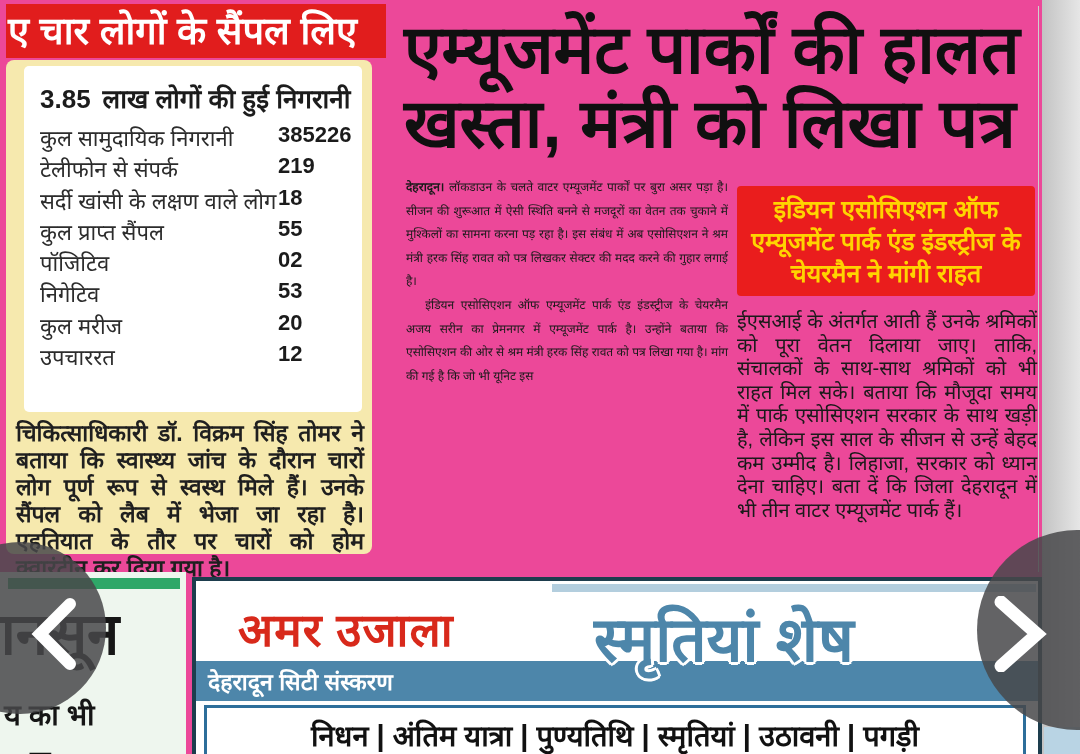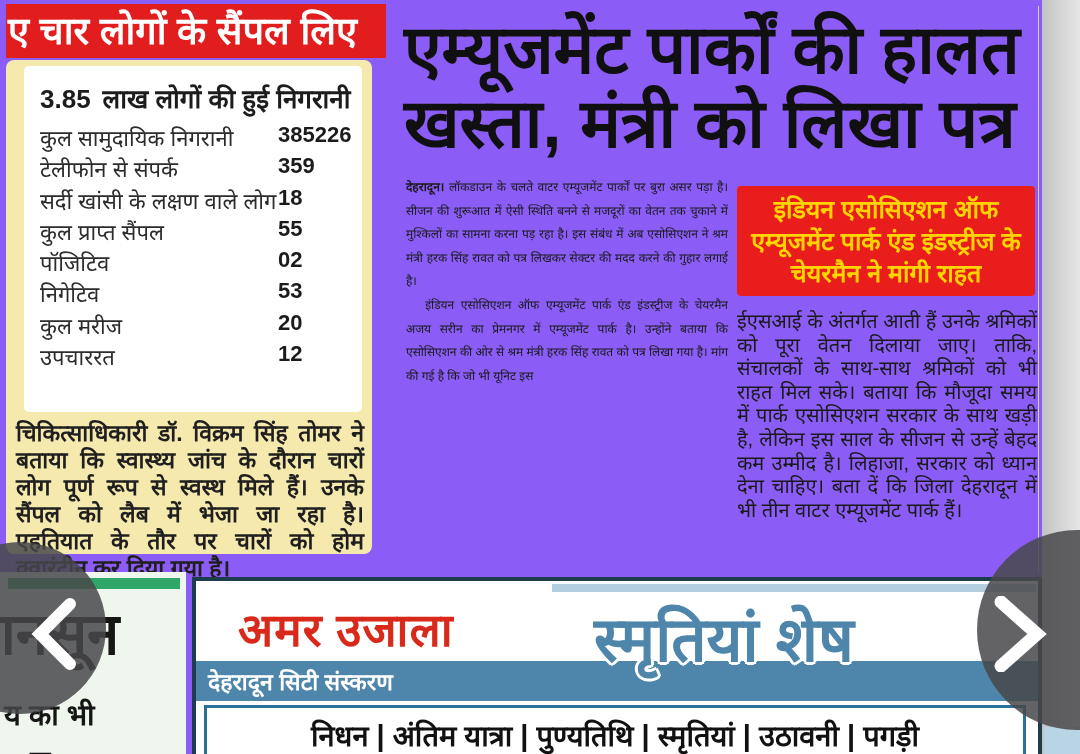--- a/index.html
+++ b/index.html
@@ -1,16 +1,16 @@
 <!DOCTYPE html>
 <html><head>
 <meta charset="utf-8">
 <style>
   html,body{margin:0;padding:0;background:#ffffff;}
-  #stage{position:relative;width:1080px;height:754px;overflow:hidden;background:#8b5cf6;
+  #stage{position:relative;width:1080px;height:754px;overflow:hidden;background:#ec4899;
          font-family:"Liberation Sans",sans-serif;}
 
   
   .banner{position:absolute;left:6px;top:4px;width:380px;height:54px;background:#e11d1d;
           color:#ffffff;font-weight:bold;font-size:38px;line-height:54px;white-space:nowrap;
           overflow:hidden;padding-left:8px;box-sizing:border-box;text-indent:-6px;}
 
   
   .yellow-panel{position:absolute;left:6px;top:60px;width:366px;height:494px;background:#f6e9ae;
                 border-radius:8px;}
@@ -90,21 +90,21 @@
         </div>
         <div class="stats-rows">
 
             <div class="stats-row">
               <span class="lbl">कुल सामुदायिक निगरानी</span>
               <span class="val">385226</span>
             </div>
 
             <div class="stats-row">
               <span class="lbl">टेलीफोन से संपर्क</span>
-              <span class="val">359</span>
+              <span class="val">219</span>
             </div>
 
             <div class="stats-row">
               <span class="lbl">सर्दी खांसी के लक्षण वाले लोग</span>
               <span class="val">18</span>
             </div>
 
             <div class="stats-row">
               <span class="lbl">कुल प्राप्त सैंपल</span>
               <span class="val">55</span>

